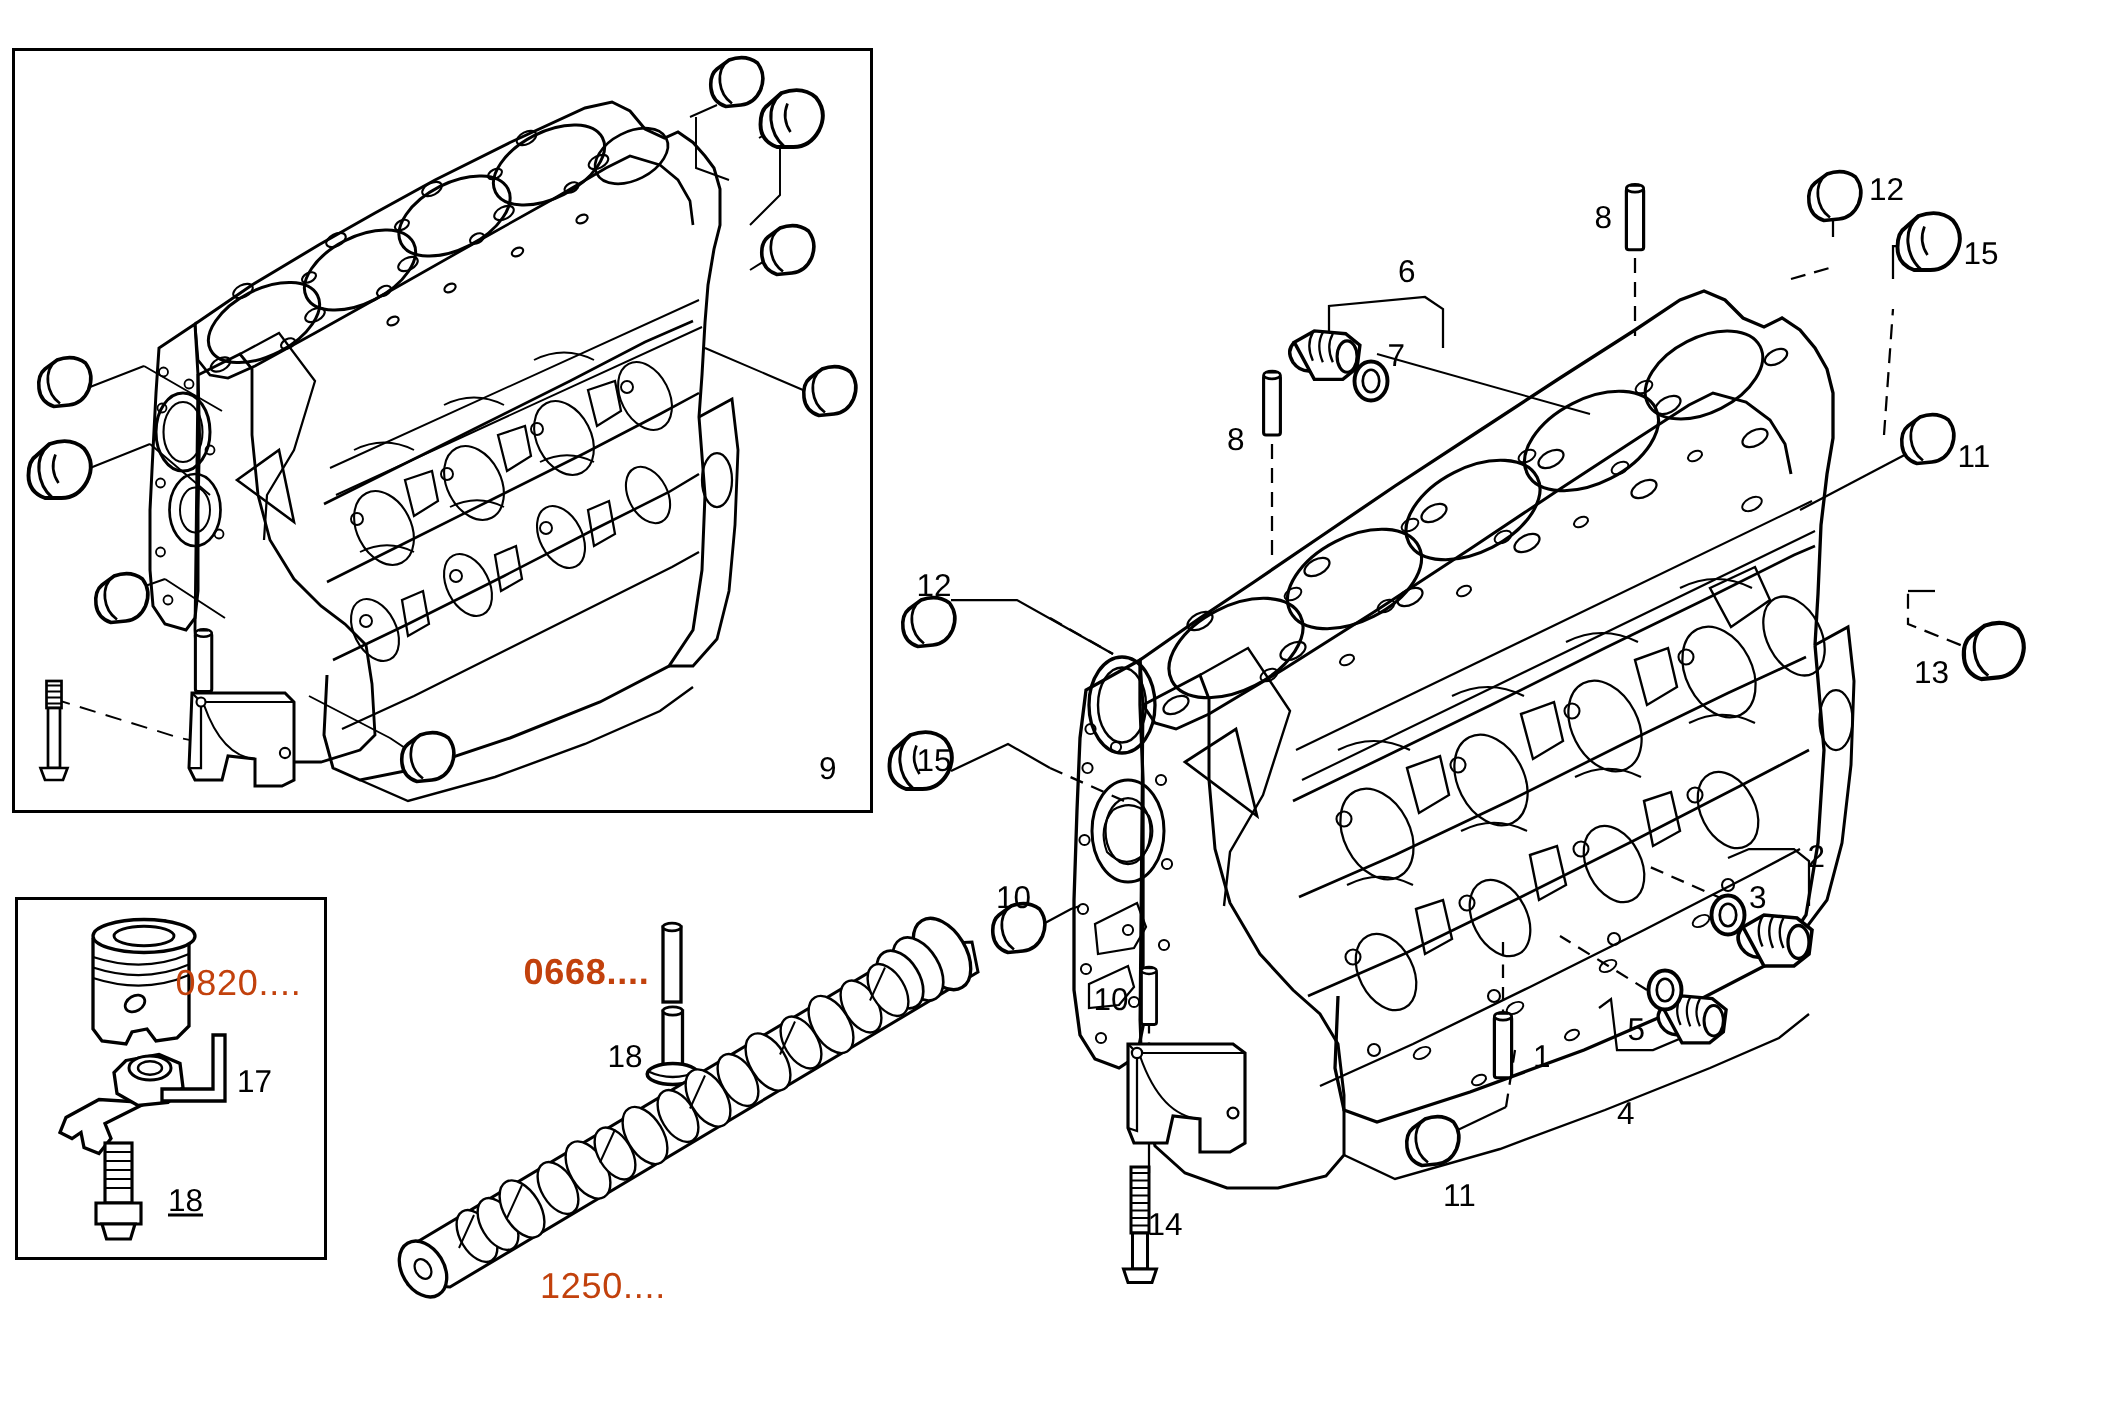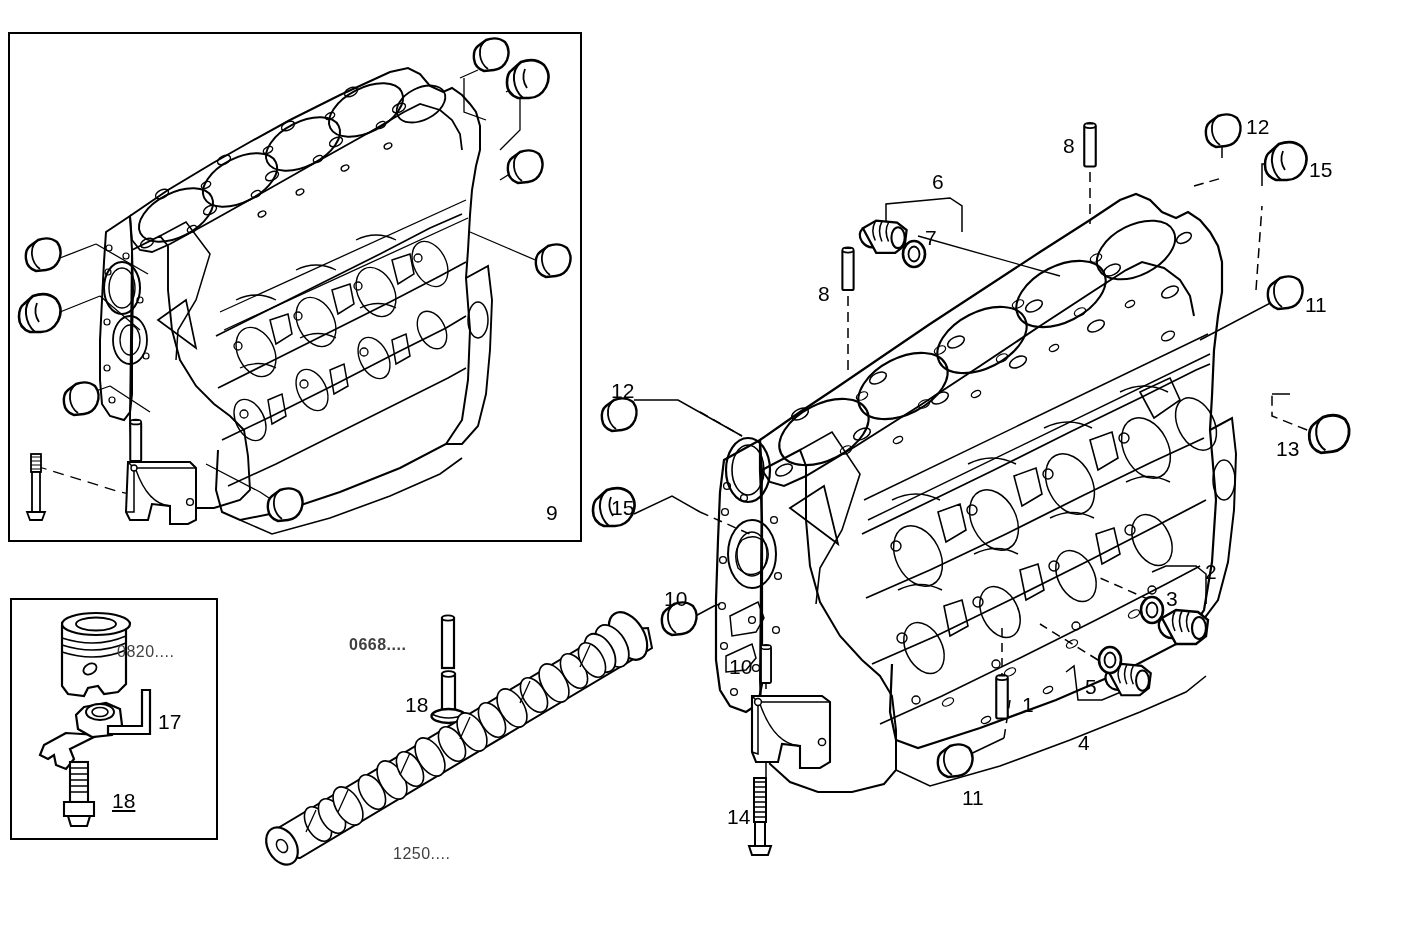--- a/index.html
+++ b/index.html
@@ -2,21 +2,21 @@
 <html><head>
 <meta charset="utf-8">
 <title>Engine Block Parts Diagram</title>
 <style>
   html,body{margin:0;padding:0;background:#ffffff;}
   body{width:1418px;height:945px;position:relative;overflow:hidden;
        font-family:"Liberation Sans","DejaVu Sans",sans-serif;color:#000;}
   #stage{position:absolute;left:0;top:0;width:1418px;height:945px;}
   svg.layer{position:absolute;left:0;top:0;width:1418px;height:945px;overflow:visible;}
   .callout{position:absolute;font-size:21px;line-height:1;color:#000;white-space:nowrap;}
-  .refcode{position:absolute;font-size:16px;line-height:1;color:#404040;white-space:nowrap;letter-spacing:.5px;}
+  .refcode{position:absolute;font-size:24px;line-height:1;color:#c2410c;white-space:nowrap;letter-spacing:.5px;}
   .frame{position:absolute;border:2.5px solid #000;box-sizing:border-box;background:transparent;}
 </style>
 </head>
 <body>
 
 <div id="stage">
 
   <div class="frame" id="frame-inset-block" style="left: 8px; top: 32px; width: 574px; height: 510px;"></div>
   <div class="frame" id="frame-parts-box" style="left: 10px; top: 598px; width: 208px; height: 242px;"></div>
 
@@ -531,26 +531,26 @@
       <div class="callout" style="left: 818px; top: 283px;">8</div>
       <div class="callout" style="left: 1063px; top: 135px;">8</div>
       <div class="callout" style="left: 546px; top: 502px;">9</div>
       <div class="callout" style="left: 664px; top: 588px;">10</div>
       <div class="callout" style="left: 729px; top: 656px;">10</div>
       <div class="callout" style="left: 1305px; top: 294px;">11</div>
       <div class="callout" style="left: 962px; top: 787px;">11</div>
       <div class="callout" style="left: 611px; top: 380px;">12</div>
       <div class="callout" style="left: 1246px; top: 116px;">12</div>
       <div class="callout" style="left: 1276px; top: 438px;">13</div>
-      <div class="callout" style="left: 727px; top: 806px;">14</div>
+      <div class="callout" style="left: 765px; top: 806px;">14</div>
       <div class="callout" style="left: 611px; top: 497px;">15</div>
       <div class="callout" style="left: 1309px; top: 159px;">15</div>
       <div class="callout" style="left: 405px; top: 694px;">18</div>
       <div class="callout" style="left: 158px; top: 711px;">17</div>
       <div class="callout" style="left: 112px; top: 790px; text-decoration: underline;">18</div>
     </div>
   <div id="refcode-layer">
       <div class="refcode" style="left: 117px; top: 644px;">0820....</div>
       <div class="refcode" style="left: 349px; top: 637px; font-weight: bold;">0668....</div>
-      <div class="refcode" style="left: 393px; top: 846px;">1250....</div>
+      <div class="refcode" style="left: 360px; top: 846px;">1250....</div>
     </div>
 
 </div>
 
 </body></html>

